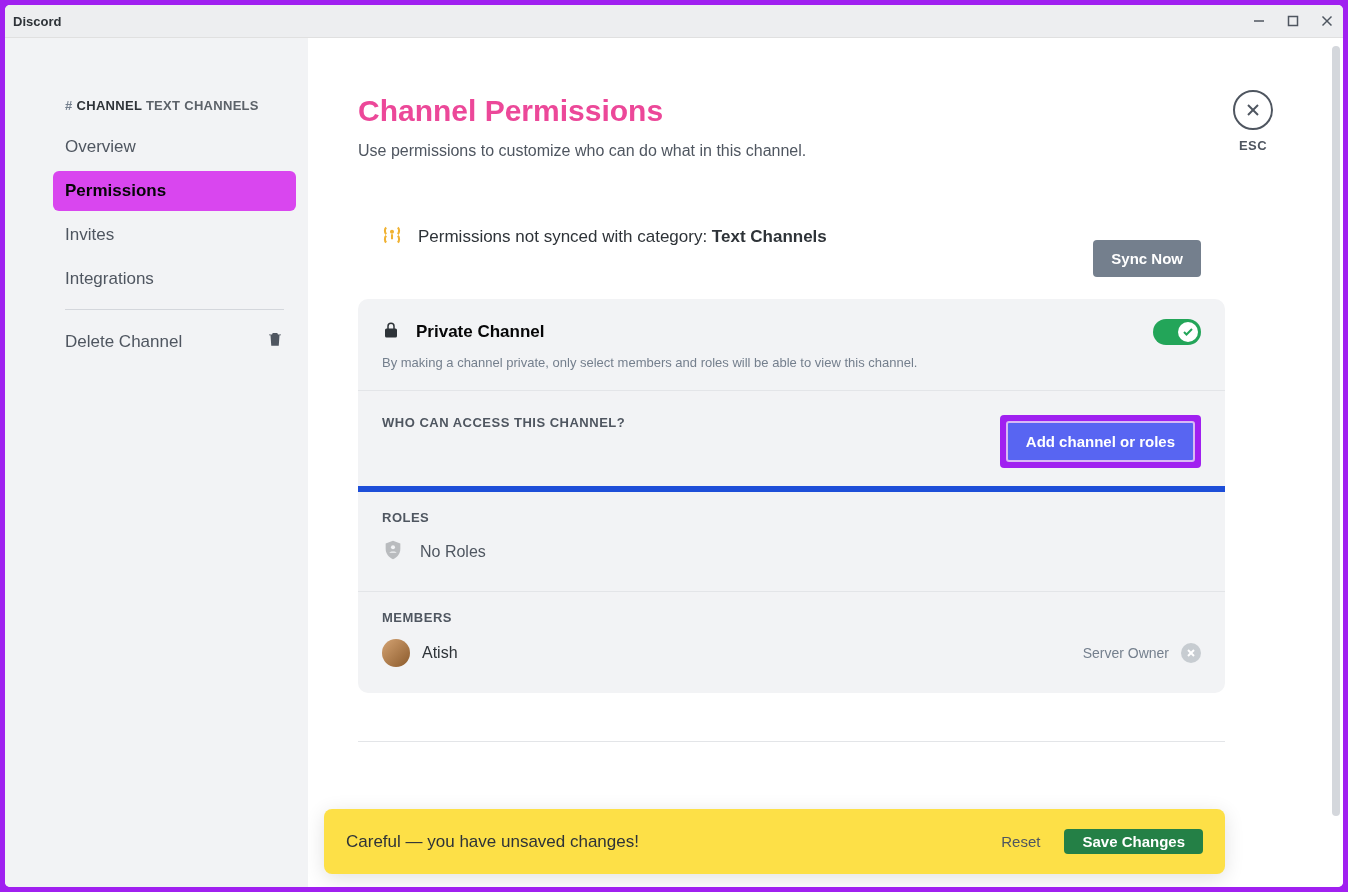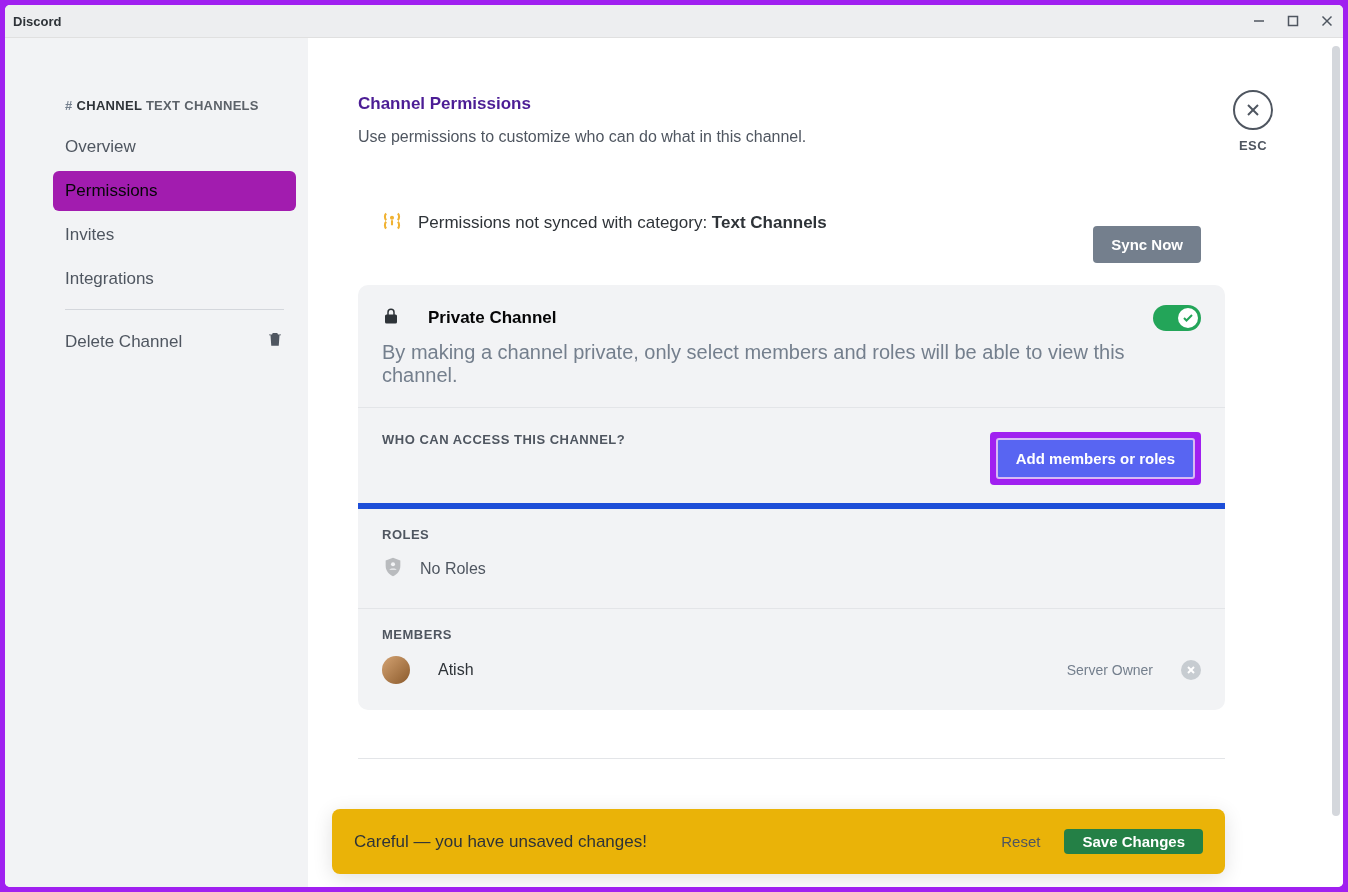--- a/index.html
+++ b/index.html
@@ -72,23 +72,23 @@
     font-size: 17px;
     color: #4f5660;
     border-radius: 6px;
     margin-bottom: 4px;
     cursor: pointer;
     display: flex;
     align-items: center;
     justify-content: space-between;
   }
   .sidebar-item.selected {
-    background: #a21caf;
+    background: #d946ef;
     color: #060607;
-    font-weight: 400;
+    font-weight: 700;
   }
   .sidebar-divider {
     border: none;
     border-top: 1px solid #d4d7dc;
     margin: 10px 12px 10px 12px;
   }
   .trash-icon { color: #4f5660; }
   .main {
     flex: 1;
     background: #ffffff;
@@ -102,23 +102,23 @@
     width: 8px;
     height: 770px;
     background: #d4d7dc;
     border-radius: 4px;
   }
   .content {
     padding: 56px 118px 0 50px;
     position: relative;
   }
   .page-title {
-    font-size: 17px;
-    font-weight: 700;
-    color: #4c1d95;
+    font-size: 30px;
+    font-weight: 700;
+    color: #ec4899;
     margin-bottom: 14px;
   }
   .page-desc {
     font-size: 16px;
     color: #4f5660;
     margin-bottom: 36px;
   }
   .close-circle {
     position: absolute;
     top: 52px;
@@ -175,29 +175,29 @@
     border-radius: 10px;
     padding: 0;
     margin-top: 10px;
   }
   .card-section {
     padding: 20px 24px;
   }
   .private-row {
     display: flex;
     align-items: center;
-    gap: 28px;
+    gap: 16px;
   }
   .private-title {
     font-size: 17px;
     font-weight: 700;
     color: #060607;
   }
   .private-desc {
-    font-size: 20px;
+    font-size: 13px;
     color: #747f8d;
     margin-top: 10px;
   }
   .toggle {
     margin-left: auto;
     width: 48px;
     height: 26px;
     background: #23a559;
     border-radius: 14px;
     position: relative;
@@ -255,21 +255,21 @@
     align-items: center;
     gap: 16px;
     margin-top: 14px;
     padding-bottom: 8px;
   }
   .shield-icon { color: #b9bbbe; }
   .no-roles-text { font-size: 16px; color: #4f5660; }
   .member-row {
     display: flex;
     align-items: center;
-    gap: 28px;
+    gap: 12px;
     margin-top: 14px;
     padding-bottom: 8px;
   }
   .avatar {
     width: 28px;
     height: 28px;
     border-radius: 50%;
     background: linear-gradient(135deg, #d4a373, #8b5a2b);
   }
   .member-name { font-size: 16px; color: #2e3338; }
@@ -288,23 +288,23 @@
     justify-content: center;
   }
   .hr-bottom {
     border: none;
     border-top: 1px solid #e3e5e8;
     margin: 48px 0 0 0;
   }
   .unsaved-bar {
     position: absolute;
     bottom: 18px;
-    left: 24px;
+    left: 16px;
     right: 118px;
-    background: #eab308;
+    background: #fde047;
     border-radius: 8px;
     box-shadow: 0 4px 20px rgba(0,0,0,0.12);
     padding: 14px 22px;
     display: flex;
     align-items: center;
   }
   .unsaved-text { font-size: 17px; color: #2e3338; }
   .reset-btn {
     margin-left: auto;
     background: transparent;
@@ -428,21 +428,21 @@
                     </svg>
                 </div>
               </div>
             </div>
             <p class="private-desc">By making a channel private, only select members and roles will be able to view this channel.</p>
           </div>
 
           <div class="access-row">
             <span class="section-label">WHO CAN ACCESS THIS CHANNEL?</span>
             <div class="add-highlight">
-              <button class="add-btn">Add members or roles</button>
+              <button class="add-btn">Add channel or roles</button>
             </div>
           </div>
 
           <div class="roles-section">
             <div class="section-label">ROLES</div>
             <div class="no-roles-row">
               <span class="shield-icon">
                 <svg width="22" height="22" viewBox="0 0 24 24" fill="currentColor">
                     <path d="M12 2l8 3v6c0 5-3.5 9.5-8 11-4.5-1.5-8-6-8-11V5l8-3z"></path>
                     <circle cx="12" cy="9" r="2.2" fill="#f2f3f5"></circle>

